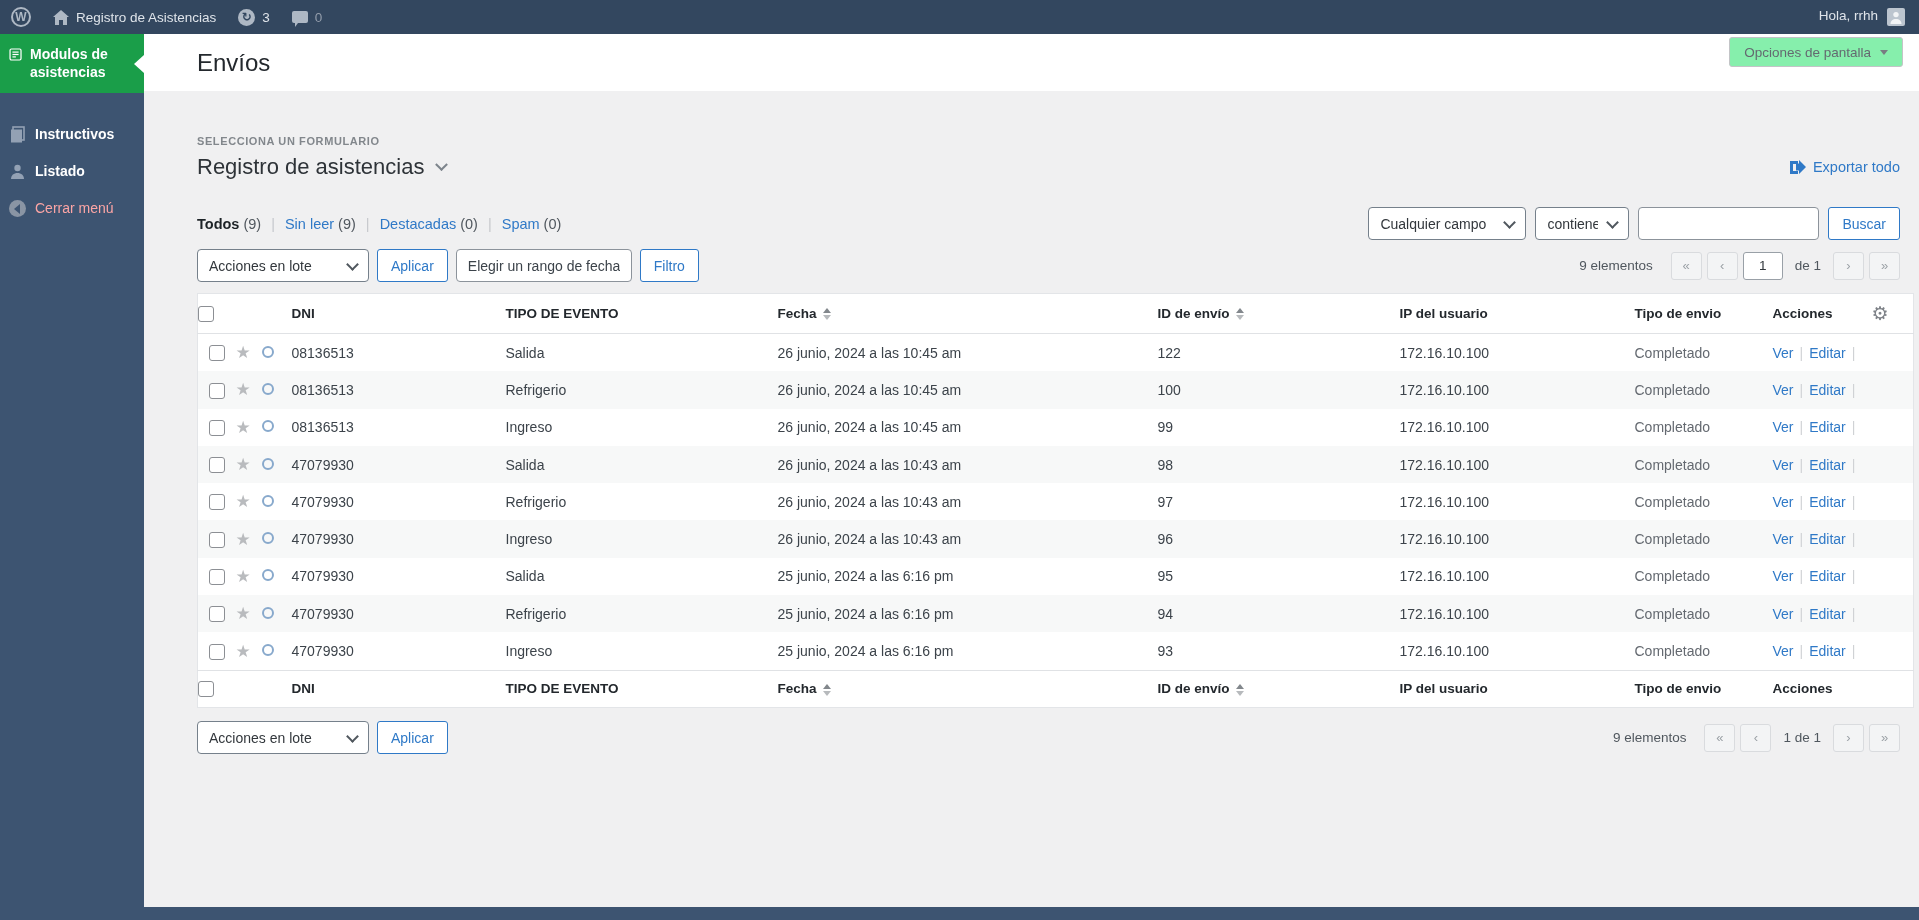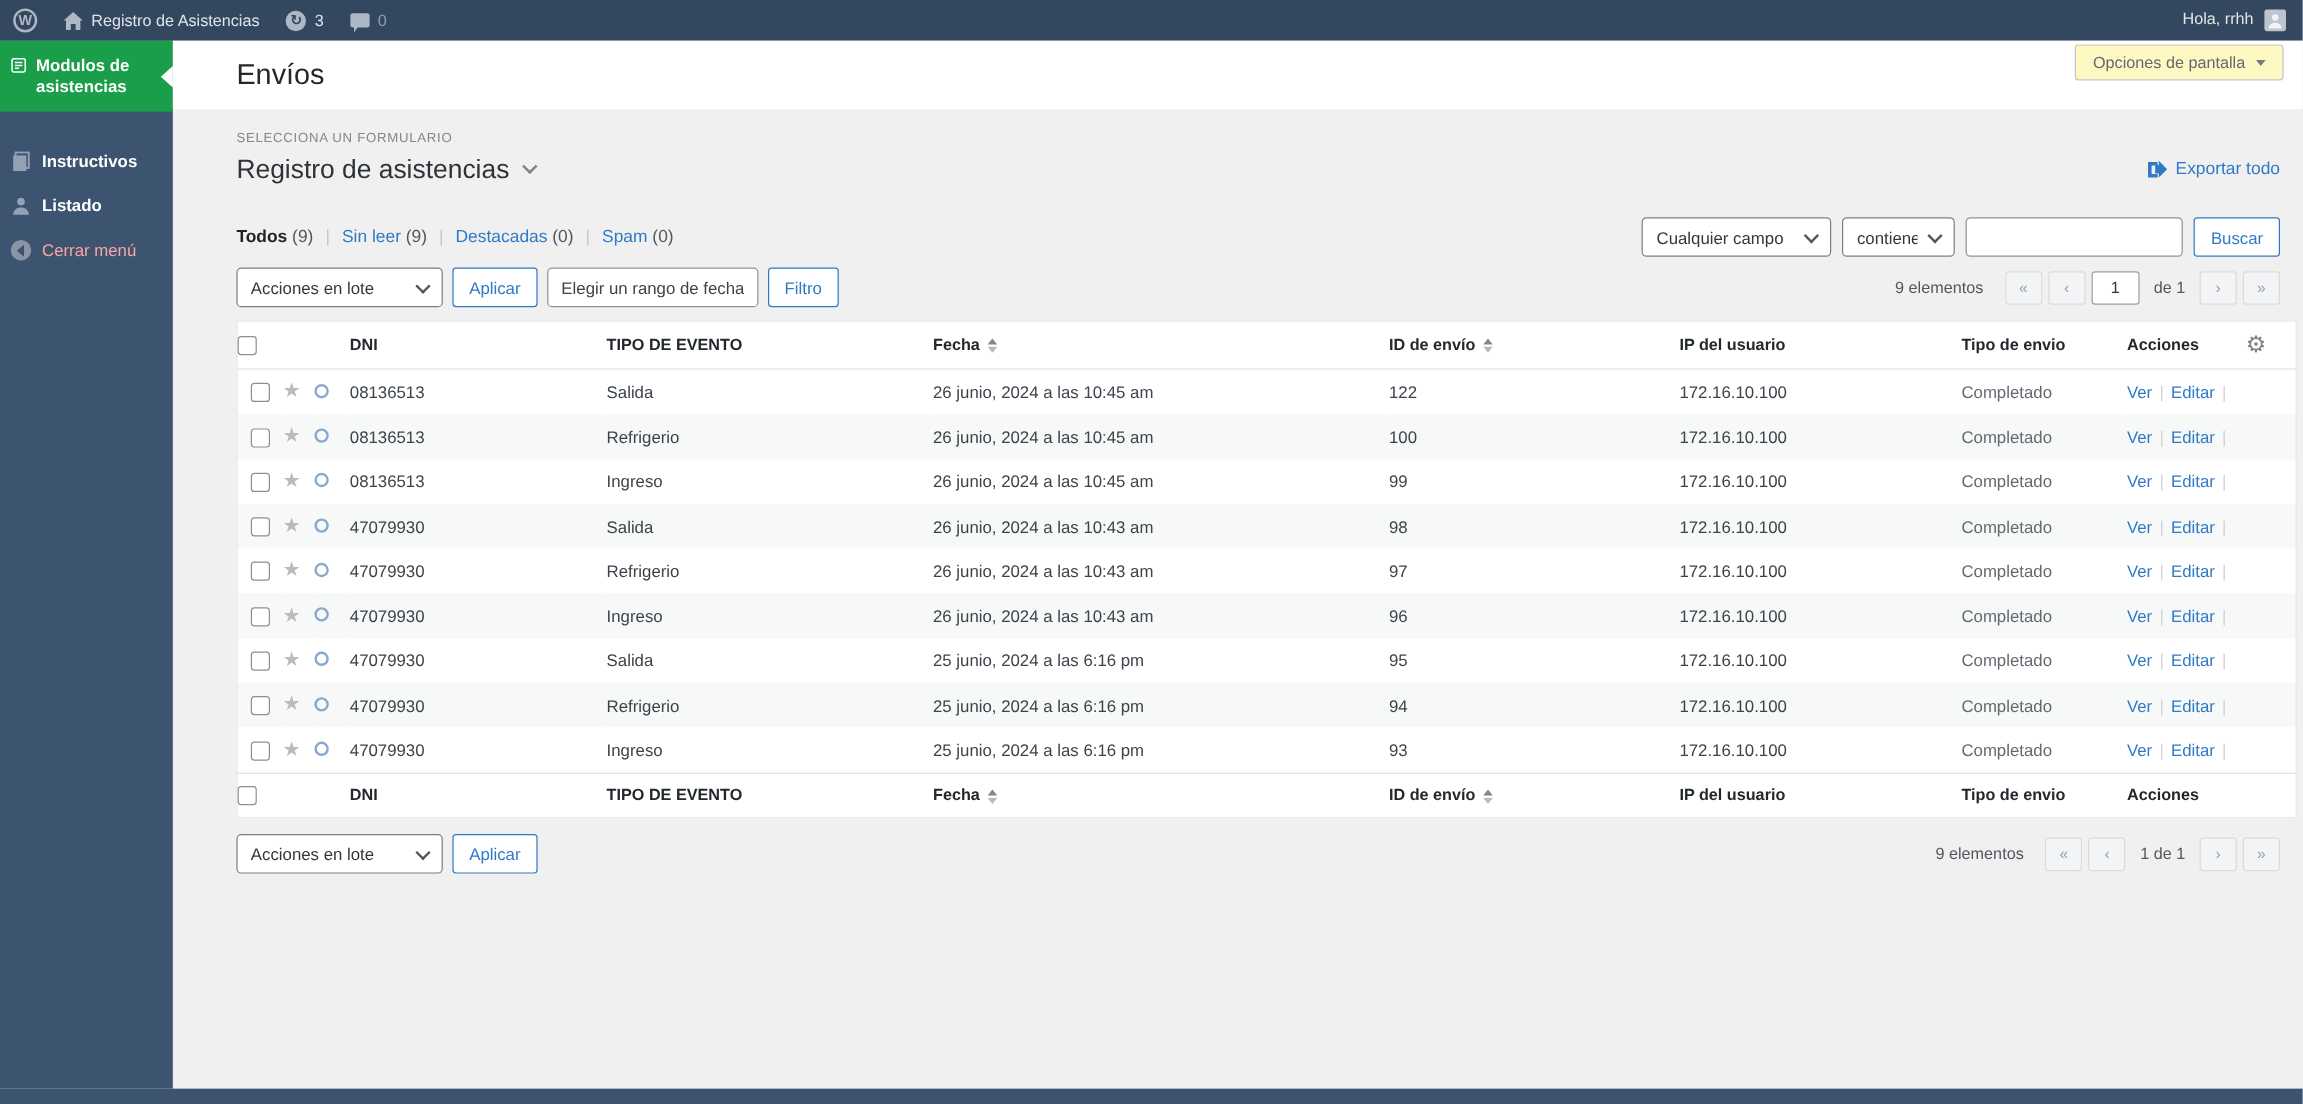--- a/index.html
+++ b/index.html
@@ -33,25 +33,25 @@
   .side-item { display:flex; align-items:flex-start; gap:9px; padding:9px 9px; color:#fff; font-weight:700; font-size:14px; margin-top:2px; cursor:pointer; }
   .side-item.first-gap { margin-top:24px; }
   .side-item.dim { color:#fca5a5; font-weight:400; }
   .collapse-circle { width:17px; height:17px; border-radius:50%; background:#8a95a4; display:grid; place-items:center; }
   .collapse-circle i { width:0; height:0; border:5px solid transparent; border-right:6px solid #3d5471; border-left:none; margin-right:2px; }
 
   
   .main { flex:1; min-width:0; display:flex; flex-direction:column; background:#f0f0f1; }
   .topbar { background:#fff; height:57px; display:flex; align-items:center; padding-left:53px; position:relative; flex-shrink:0; }
   .page-title { font-size:24px; font-weight:400; color:#23282d; }
-  .screen-options { position:absolute; top:3px; right:16px; height:30px; display:flex; align-items:center; gap:9px; padding:0 14px; background:#fef9c3; border:1px solid #c3c4c7; border-radius:3px; color:#646970; font-size:13.5px; cursor:pointer; }
+  .screen-options { position:absolute; top:3px; right:16px; height:30px; display:flex; align-items:center; gap:9px; padding:0 14px; background:#86efac; border:1px solid #c3c4c7; border-radius:3px; color:#646970; font-size:13.5px; cursor:pointer; }
   .tri-down { width:0; height:0; border-left:4px solid transparent; border-right:4px solid transparent; border-top:5px solid #787c82; }
 
   .content { padding:0 19px 0 53px; }
-  .form-label { margin-top:18px; font-size:11px; color:#82878c; letter-spacing:.6px; font-weight:400; }
+  .form-label { margin-top:44px; font-size:11px; color:#82878c; letter-spacing:.6px; font-weight:700; }
   .title-row { display:flex; align-items:center; margin-top:7px; }
   .form-title { font-size:22px; color:#2e3338; font-weight:500; cursor:pointer; display:flex; align-items:center; }
   .chev { width:9px; height:9px; border-right:2px solid #7d848c; border-bottom:2px solid #7d848c; transform:rotate(45deg) translate(-2px,-2px); margin-left:13px; display:inline-block; }
   .export-link { margin-left:auto; display:flex; align-items:center; gap:7px; color:#2f79c7; font-size:14.5px; cursor:pointer; }
 
   .row-views { margin-top:27px; display:flex; align-items:center; }
   .views { display:flex; align-items:center; font-size:14.5px; color:#2f79c7; }
   .views .all-label { color:#1d2327; font-weight:700; }
   .views .vcount { color:#50575e; margin-left:4px; }
   .views .vsep { color:#c6c8cc; margin:0 10px; }

